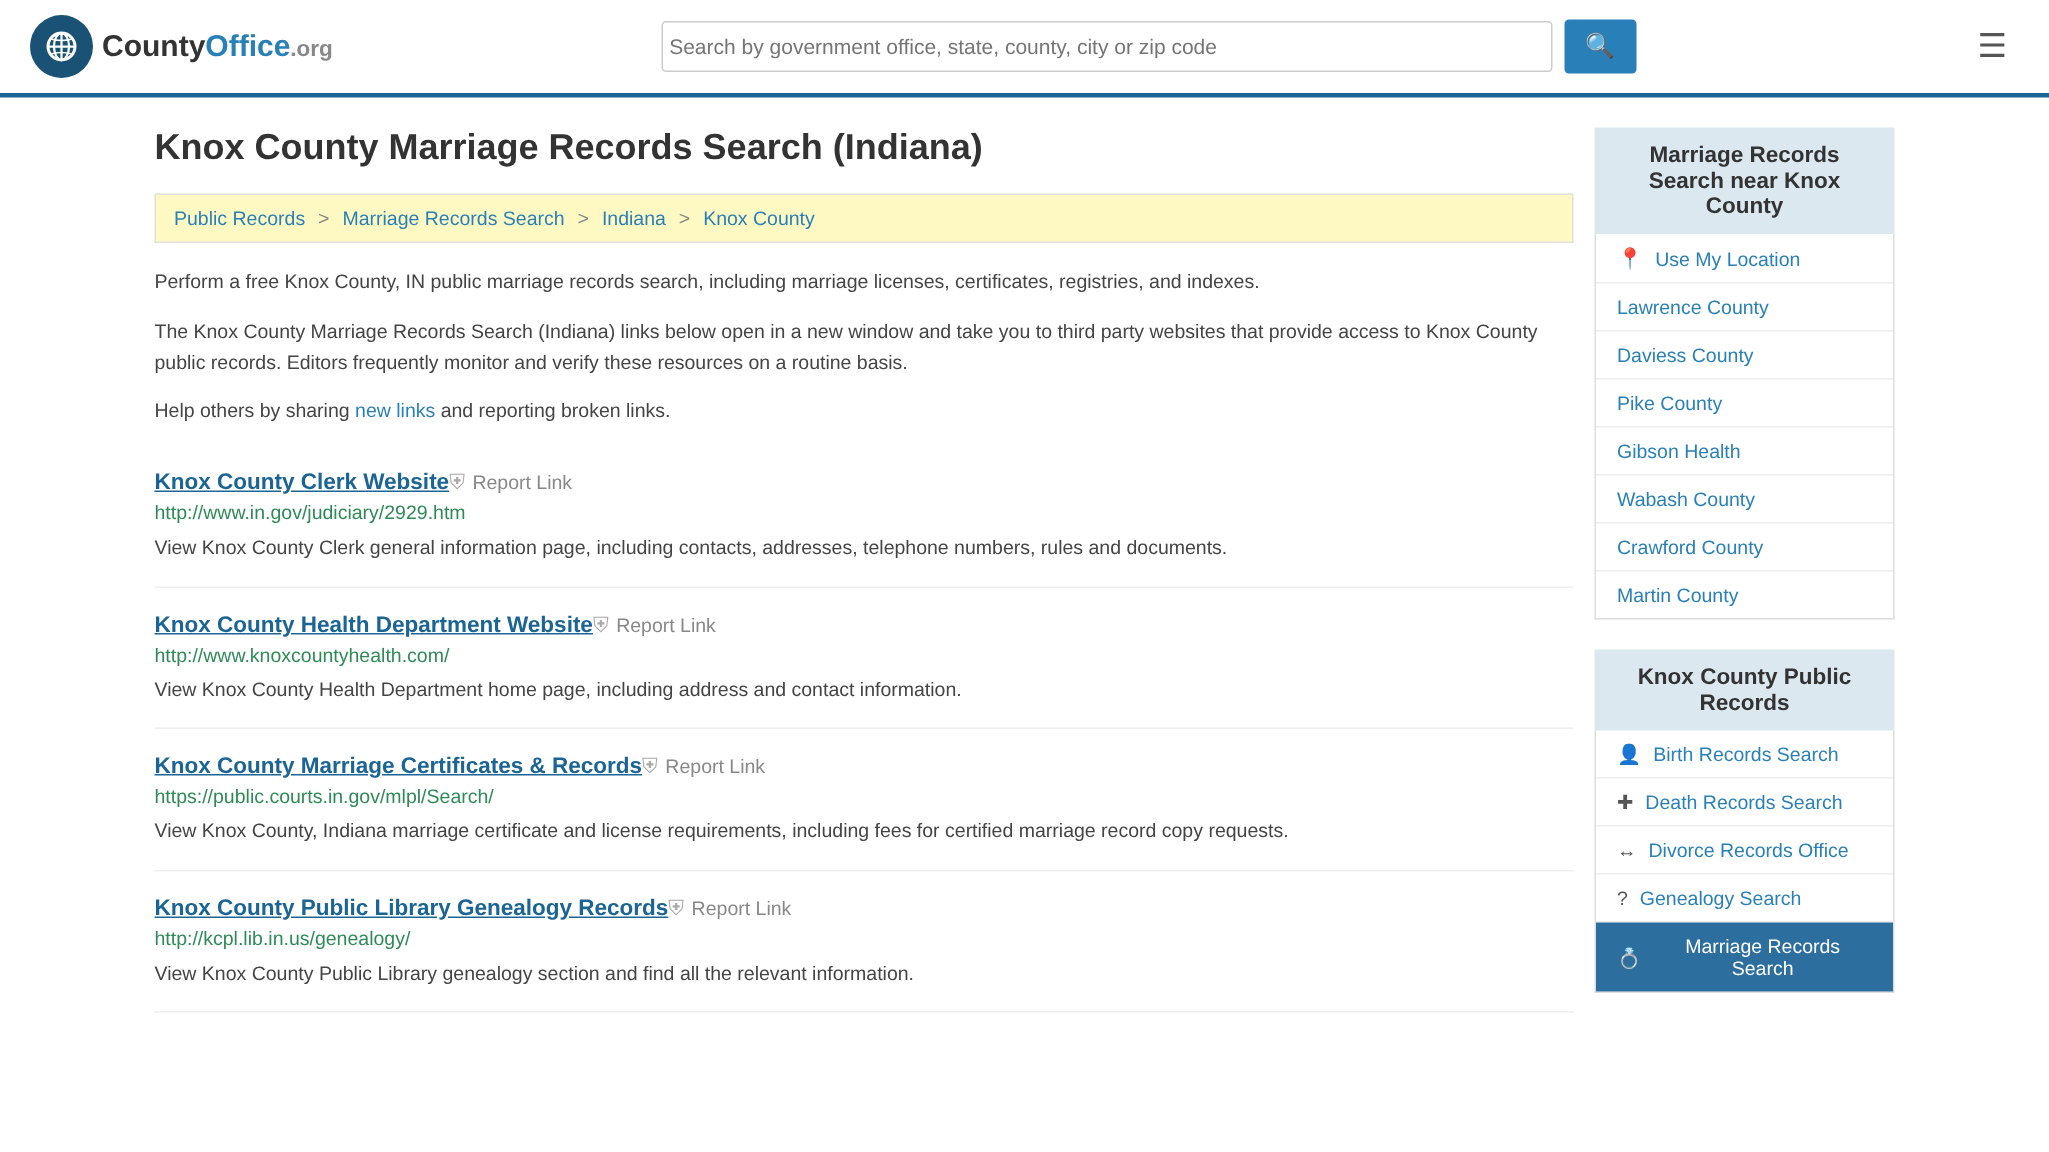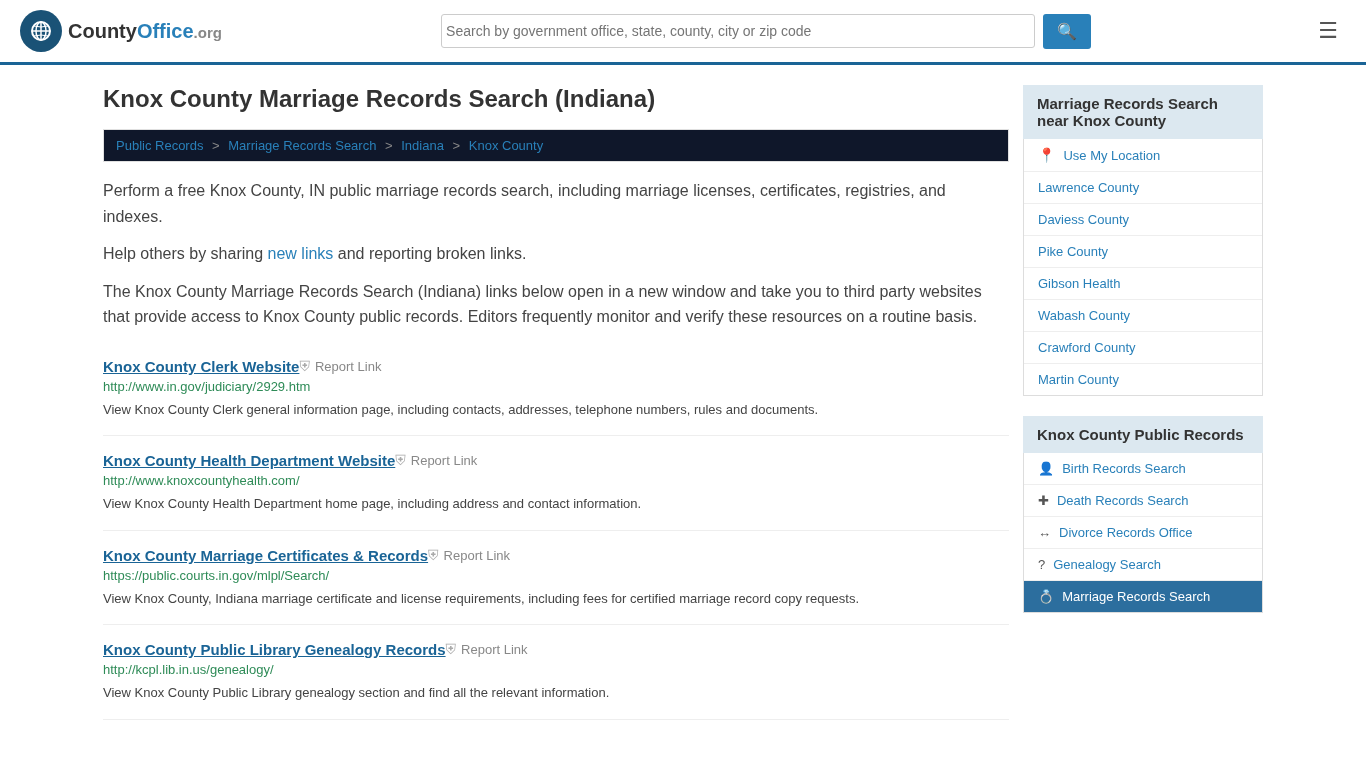--- a/index.html
+++ b/index.html
@@ -70,50 +70,51 @@
       max-width: 1200px;
       margin: 0 auto;
       padding: 20px 20px;
       display: flex;
       gap: 14px;
     }
     .content-area {
       flex: 1;
     }
     .sidebar {
-      width: 240px;
+      width: 200px;
       flex-shrink: 0;
+      text-align: center;
     }
 
     
     .page-title {
       font-size: 24px;
       font-weight: bold;
       color: #333;
       margin-bottom: 16px;
     }
 
     
     .breadcrumb {
-      background: #0f172a;
+      background: #fef9c3;
       border: 1px solid #e0e0e0;
       padding: 8px 12px;
       margin-bottom: 16px;
       font-size: 13px;
       color: #555;
     }
     .breadcrumb a {
       color: #2980b9;
       text-decoration: none;
     }
     .breadcrumb .sep { margin: 0 5px; color: #888; }
 
     
     .desc-text {
-      font-size: 16px;
+      font-size: 13px;
       color: #444;
       line-height: 1.6;
       margin-bottom: 12px;
     }
     .desc-text a {
       color: #2980b9;
       text-decoration: none;
     }
 
     
@@ -239,24 +240,24 @@
       <a href="#">Public Records</a>
       <span class="sep">&gt;</span>
       <a href="#">Marriage Records Search</a>
       <span class="sep">&gt;</span>
       <a href="#">Indiana</a>
       <span class="sep">&gt;</span>
       <a href="#">Knox County</a>
     </div>
 
     <p class="desc-text">Perform a free Knox County, IN public marriage records search, including marriage licenses, certificates, registries, and indexes.</p>
+    <p class="desc-text">The Knox County Marriage Records Search (Indiana) links below open in a new window and take you to third party websites that provide access to Knox County public records. Editors frequently monitor and verify these resources on a routine basis.</p>
     <p class="desc-text">
       <span>Help others by sharing </span><a href="#">new links</a><span> and reporting broken links.</span>
     </p>
-    <p class="desc-text">The Knox County Marriage Records Search (Indiana) links below open in a new window and take you to third party websites that provide access to Knox County public records. Editors frequently monitor and verify these resources on a routine basis.</p>
 
     <div id="results-container">
         <div class="result-item">
       <div class="result-header">
         <a class="result-title" href="#">Knox County Clerk Website</a>
         <span class="report-link">
           <span class="report-icon">⛨</span>
           Report Link
         </span>
       </div>

